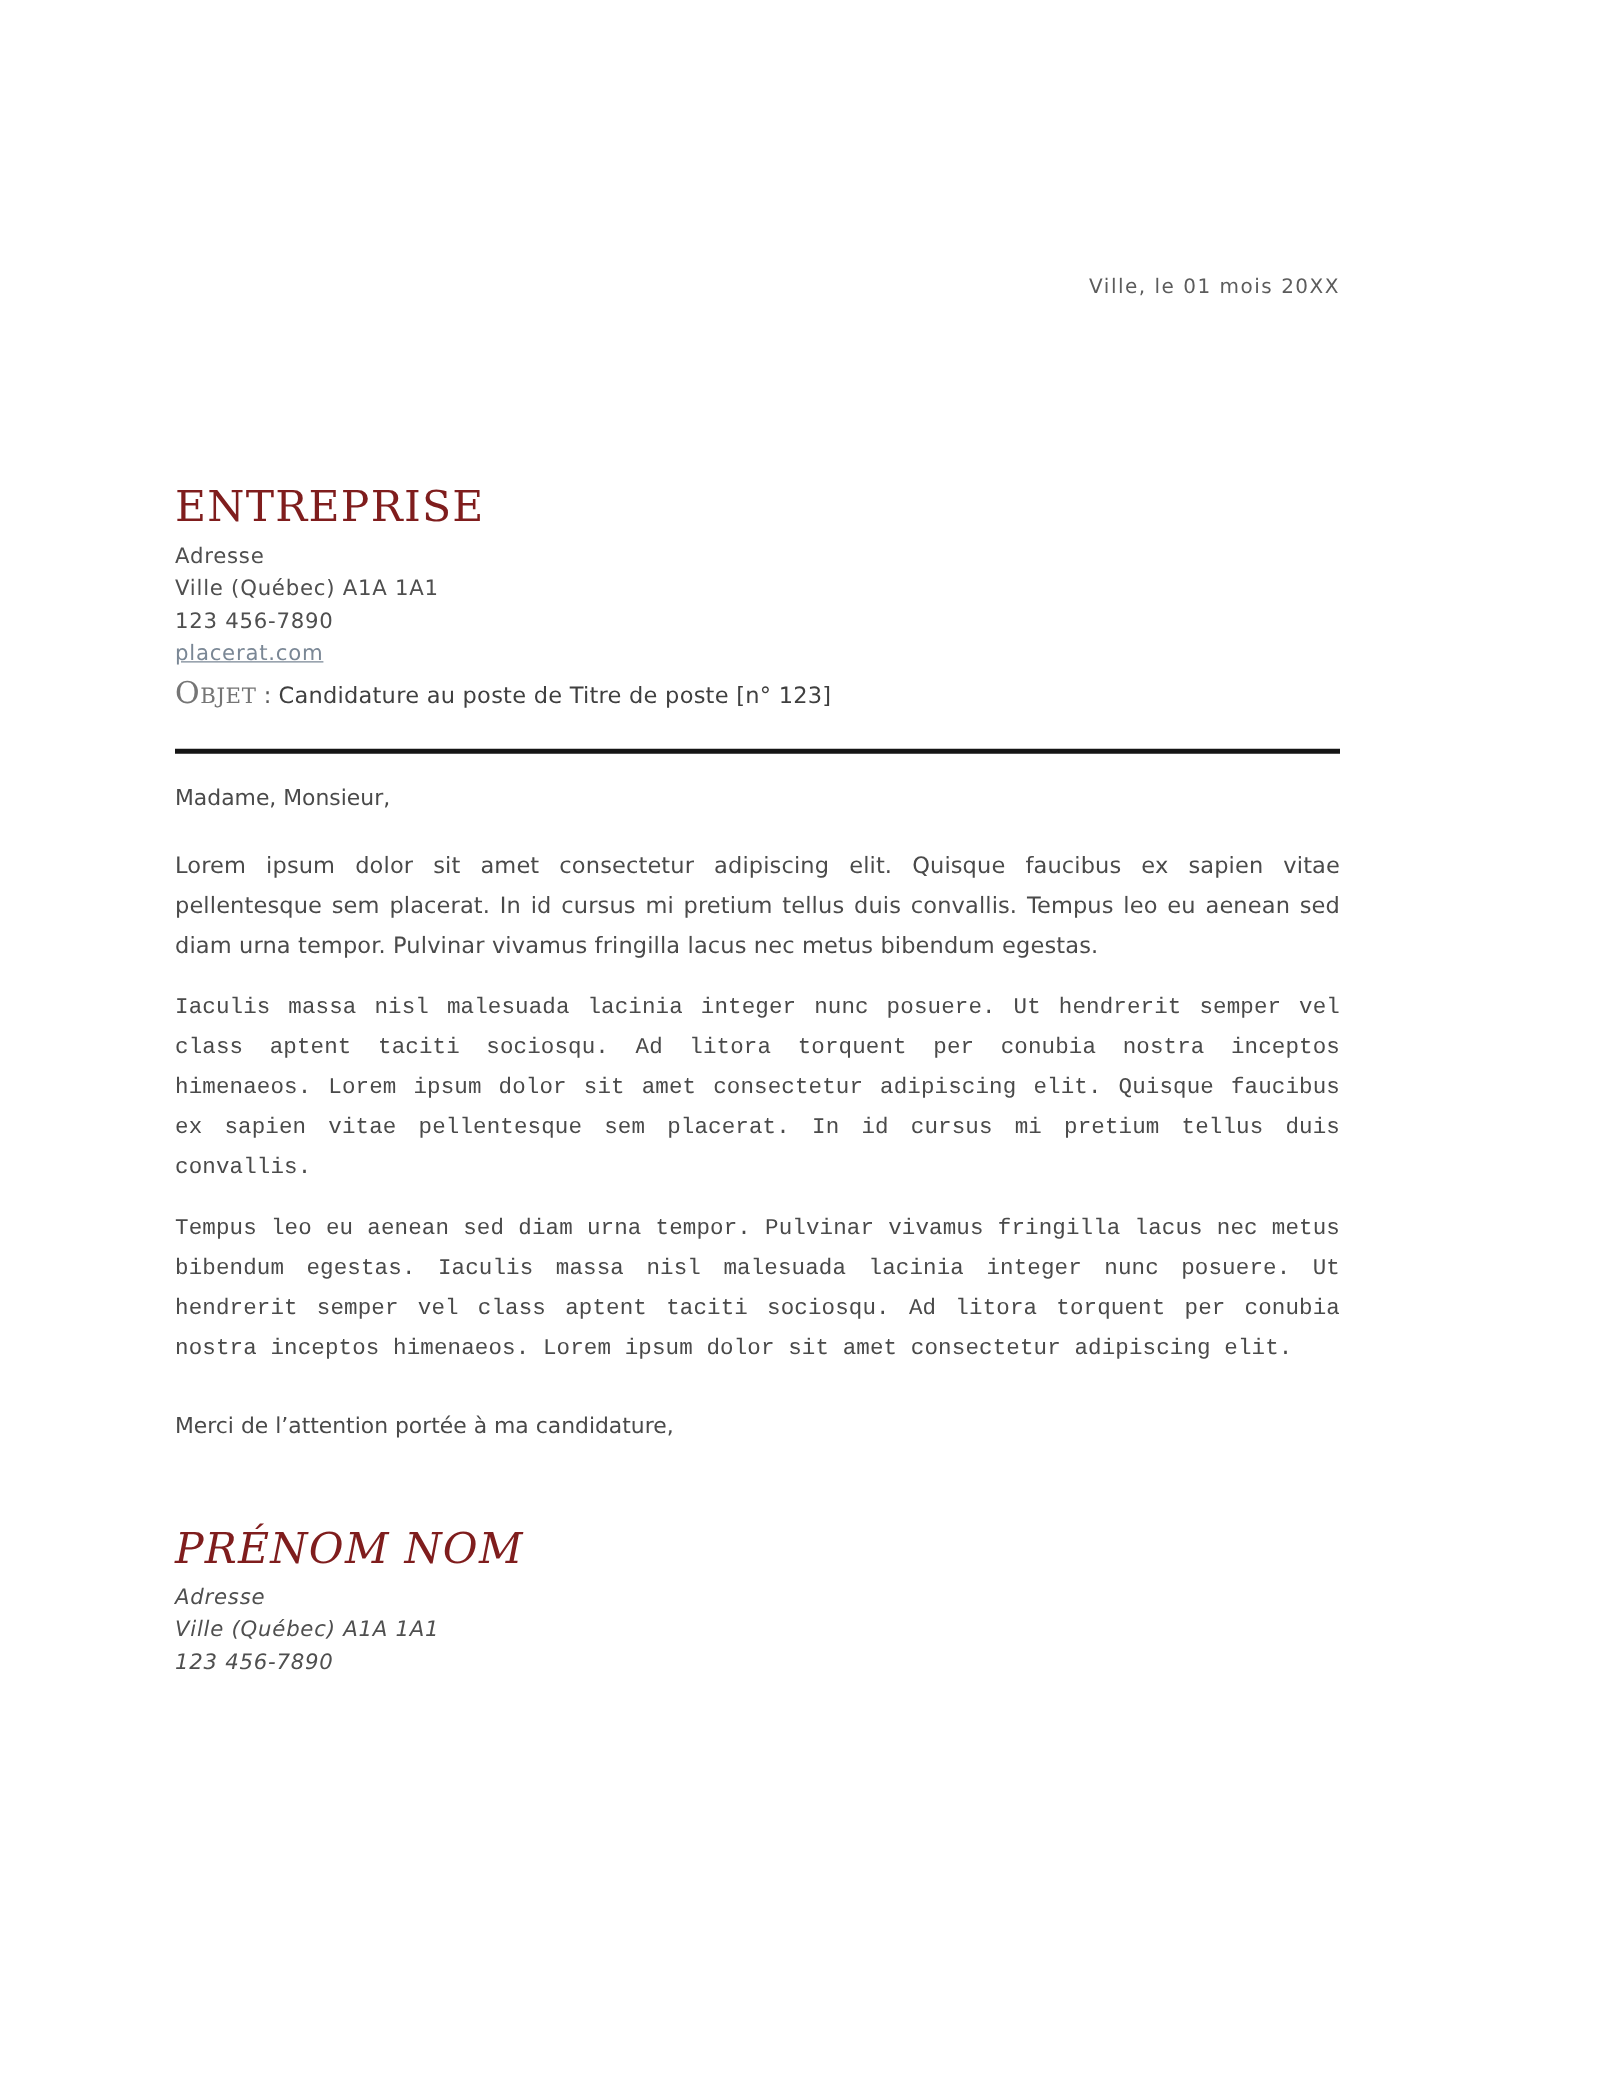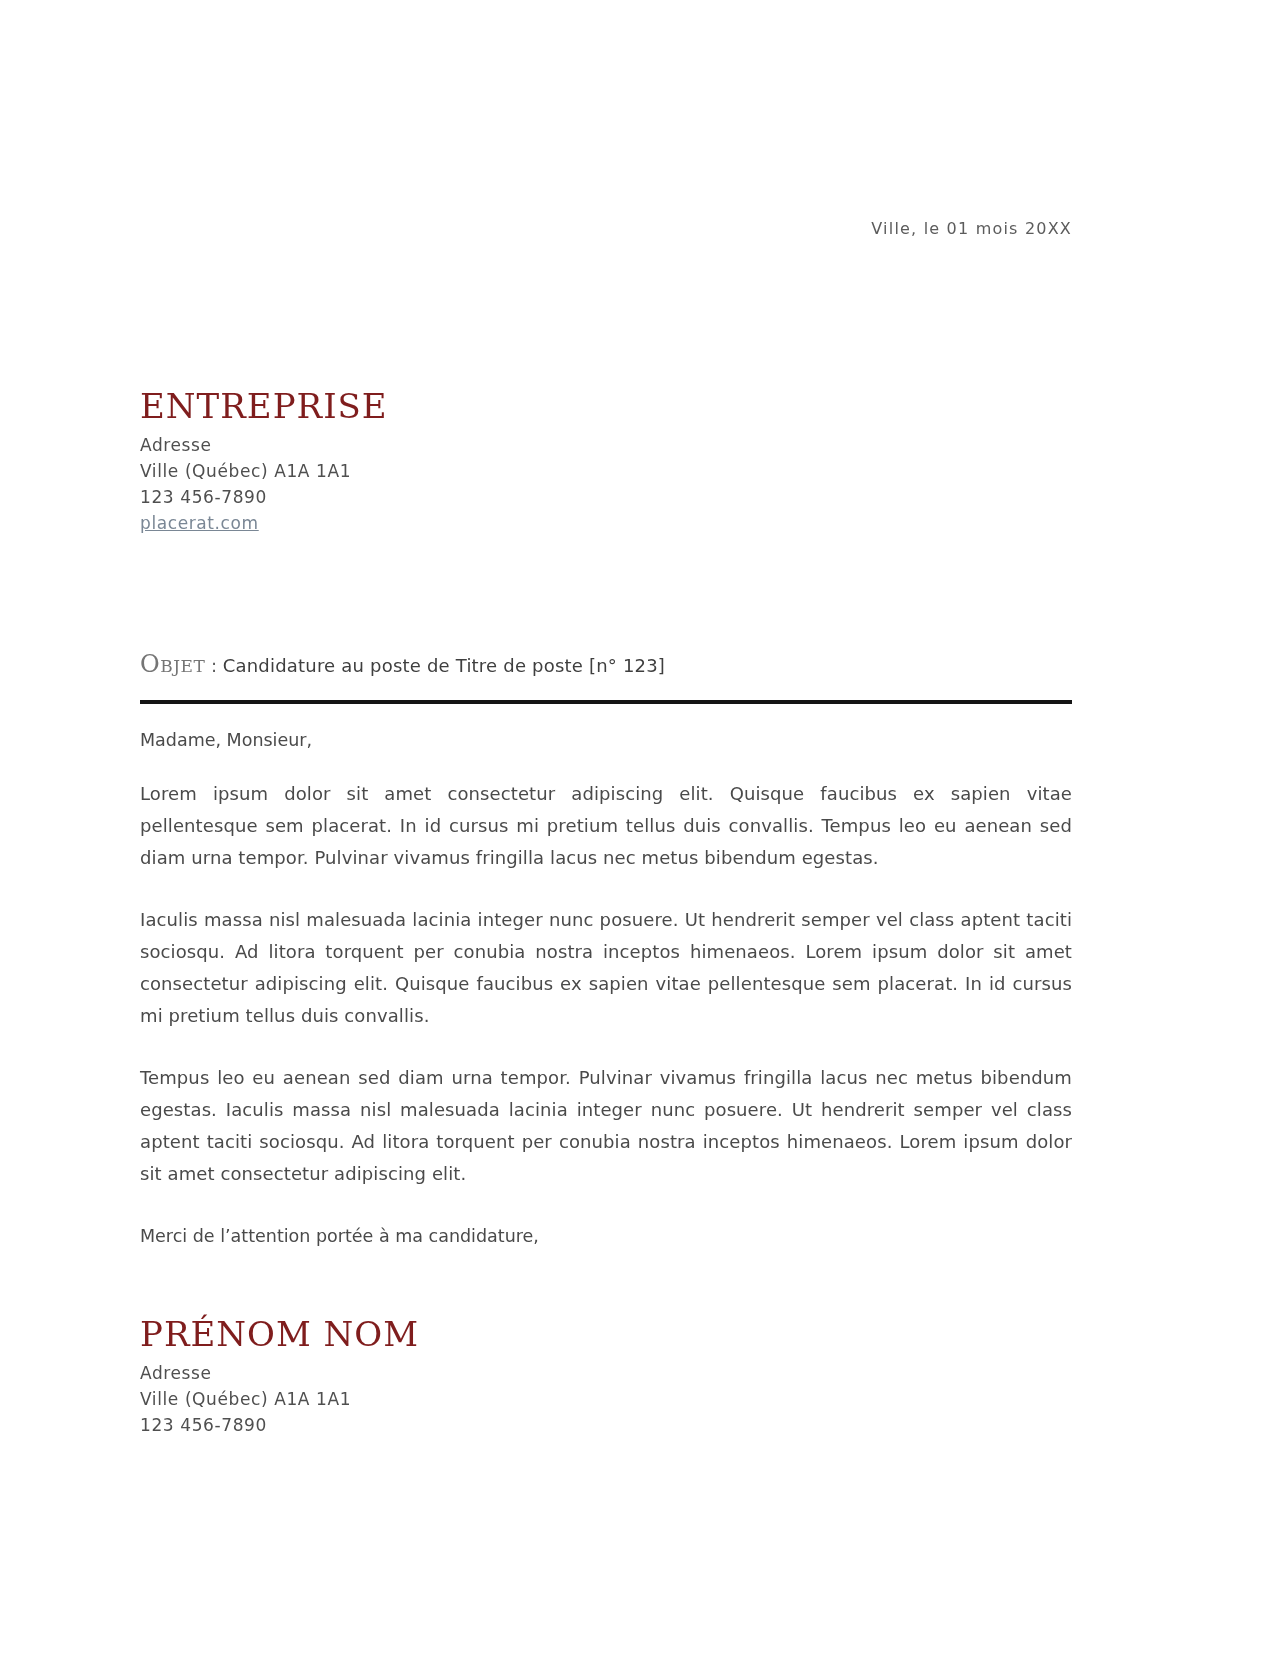--- a/index.html
+++ b/index.html
@@ -26,21 +26,21 @@
     margin-top: 218px;
     text-align: right;
     font-size: 16px;
     line-height: 22px;
     color: #5c5c5c;
     letter-spacing: 1.2px;
   }
 
   
   .contact-block { margin-top: 146px; }
-  .contact-block.sender { margin-top: 62px; }
+  .contact-block.sender { margin-top: 62px; font-style: italic; }
   .contact-name {
     font-family: "DejaVu Serif", "Liberation Serif", serif;
     font-size: 34px;
     line-height: 40px;
     font-weight: 400;
     color: #7f1d1d;
     letter-spacing: 1px;
     margin: 0;
   }
   .contact-lines {
@@ -52,23 +52,22 @@
   }
   .contact-lines .line { display: block; }
   .doc-link {
     color: #7a8795;
     text-decoration: underline;
     cursor: pointer;
   }
 
   
   .subject-row {
-    margin-top: 118px;
     font-size: 18px;
-    line-height: 20px;
+    line-height: 36px;
     color: #3f3f3f;
   }
   .subject-label {
     font-family: "DejaVu Serif", "Liberation Serif", serif;
     font-variant: small-caps;
     font-size: 24px;
     color: #757575;
     letter-spacing: 0.5px;
   }
   .subject-sep { color: #5a5a5a; }
@@ -89,21 +88,21 @@
     color: #4a4a4a;
   }
   .body-par {
     margin: 22px 0 0 0;
     font-size: 18px;
     line-height: 32px;
     color: #4a4a4a;
     text-align: justify;
     letter-spacing: 0.1px;
   }
-  .body-par + .body-par { margin-top: 30px; }
+  .body-par + .body-par { margin-top: 17px; font-family: Liberation Mono, monospace; }
   .closing {
     margin-top: 30px;
     font-size: 17.5px;
     line-height: 32px;
     color: #4a4a4a;
   }
 </style>
 </head>
 <body>
 

